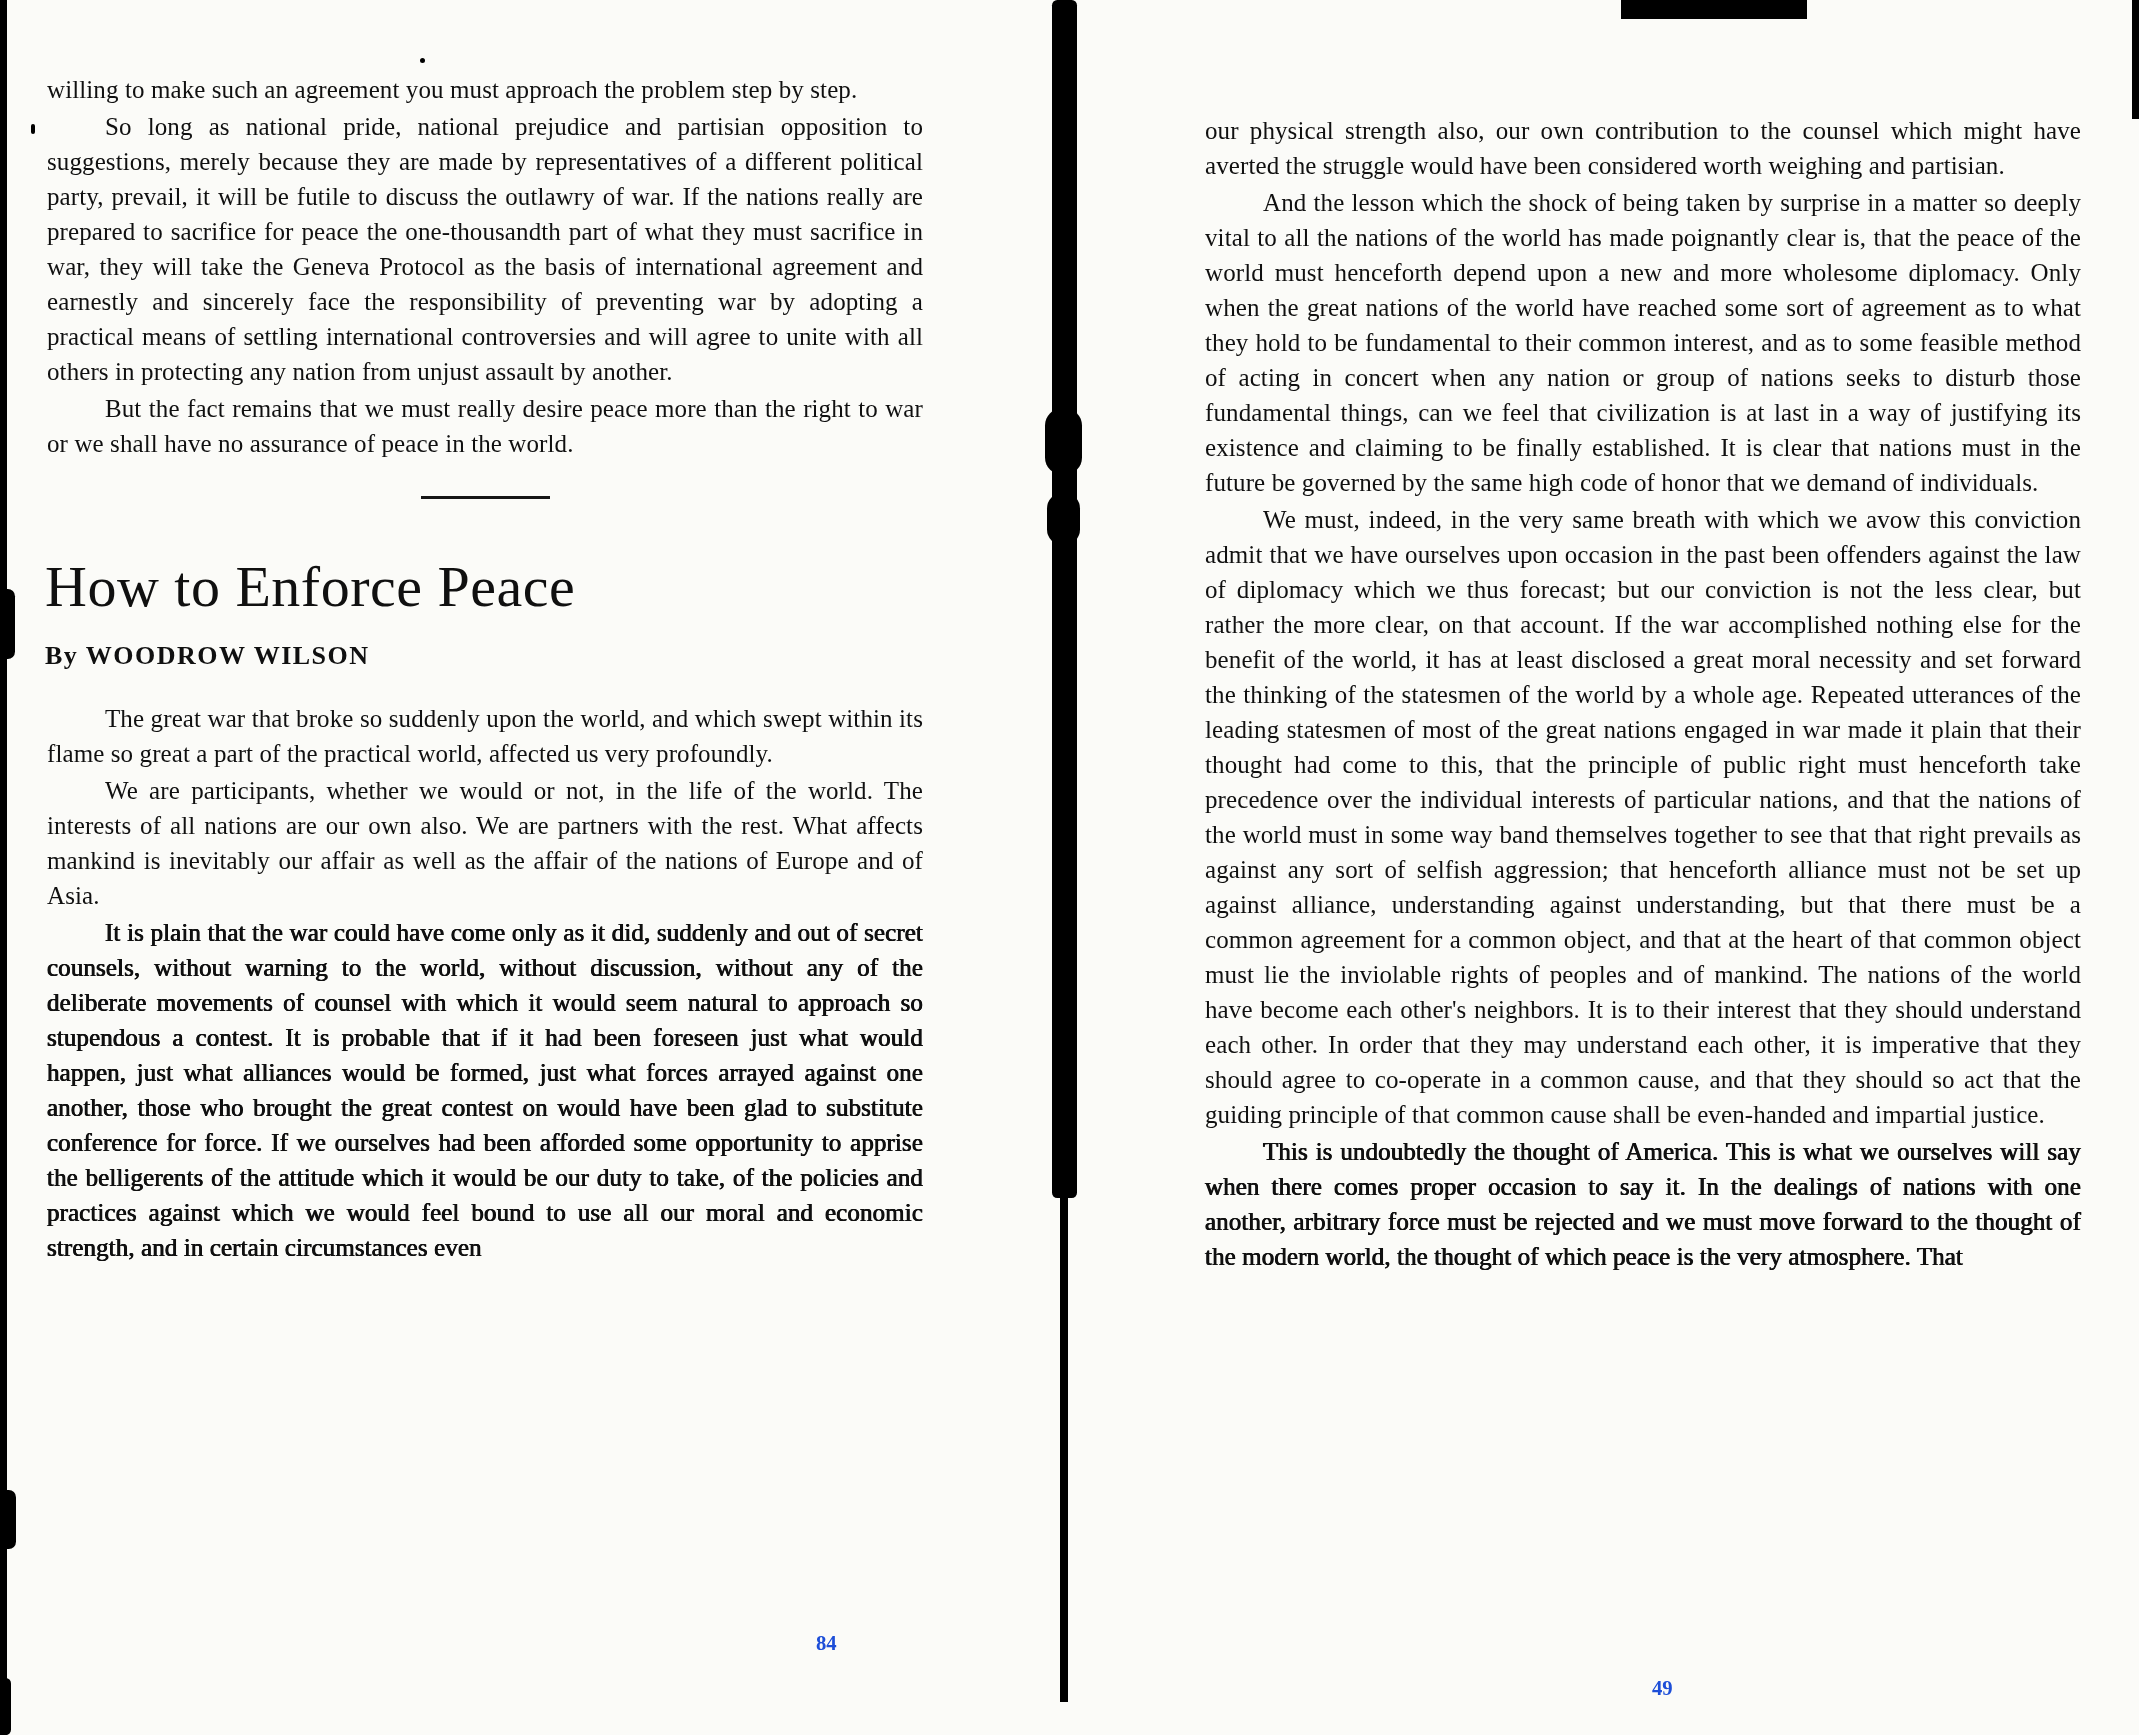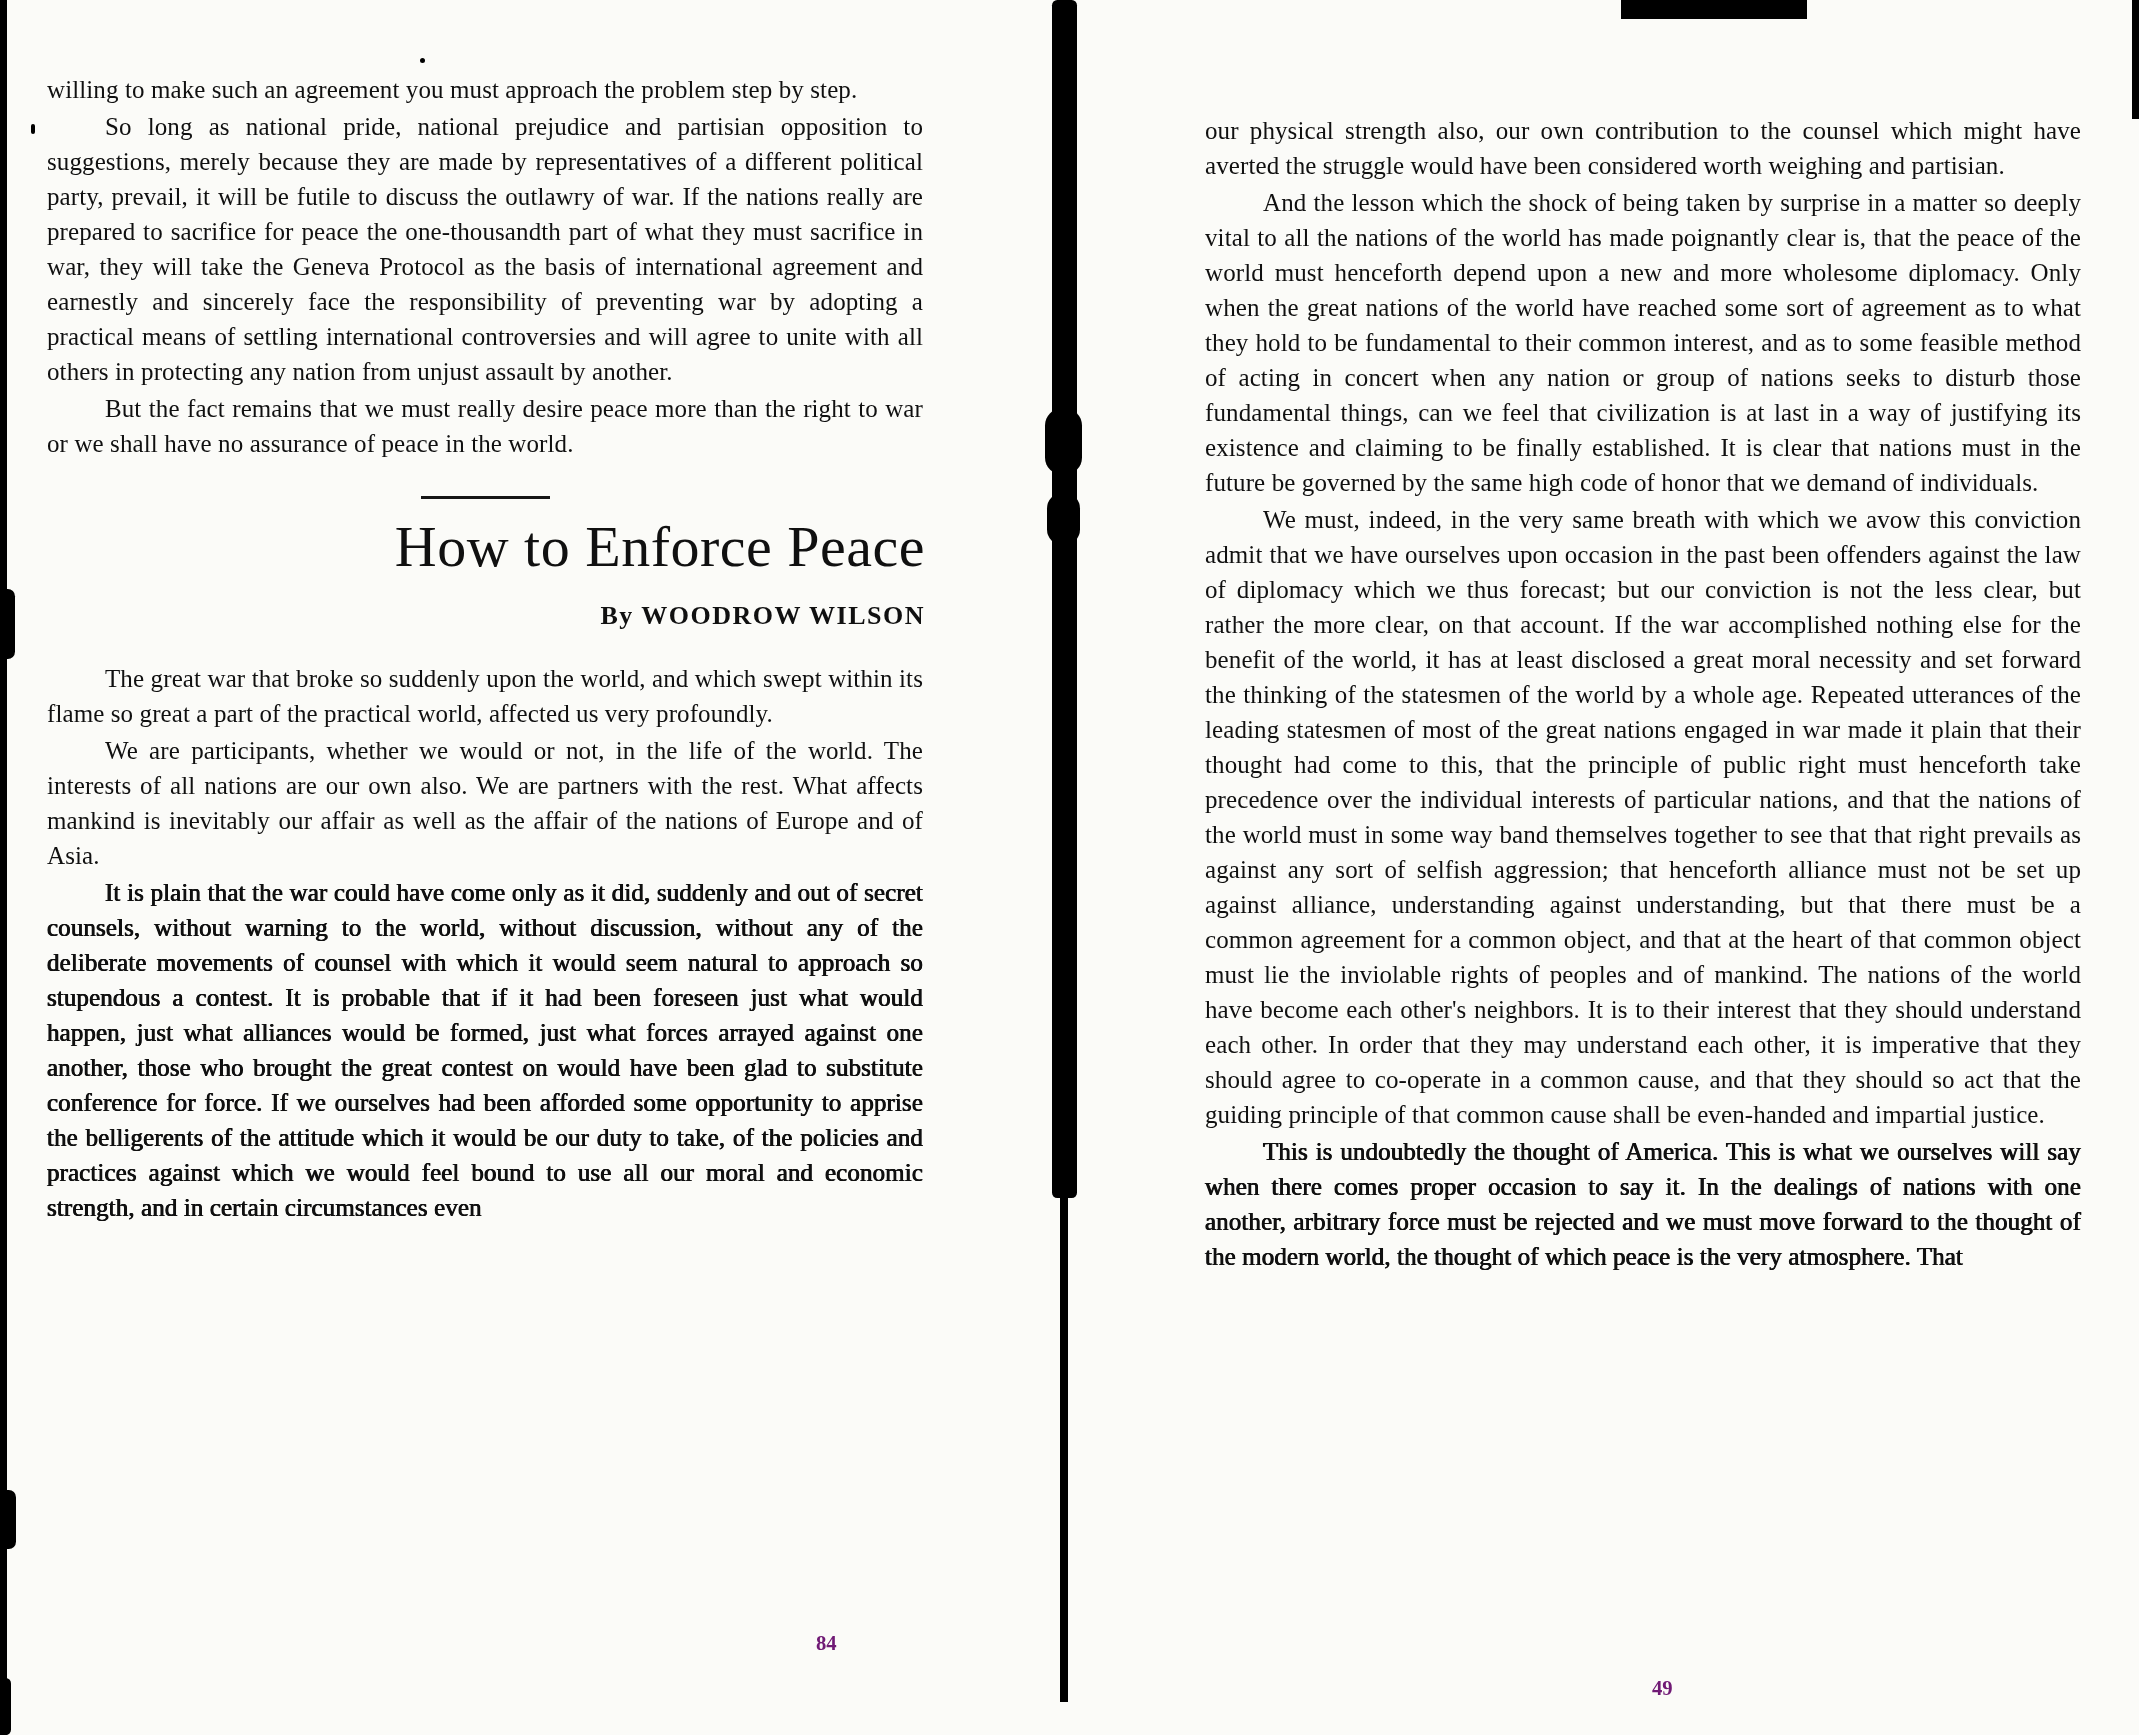--- a/index.html
+++ b/index.html
@@ -33,22 +33,22 @@
   .ink-heavy {
     text-shadow: 0.4px 0 0 currentColor, -0.4px 0 0 currentColor;
   }
   .section-divider {
     width: 129px;
     height: 2.6px;
     background: #161616;
     margin: 35px auto 0 auto;
   }
   .article-header {
-    text-align: right;
-    margin-top: 16px;
+    text-align: left;
+    margin-top: 56px;
     margin-bottom: 28px;
   }
   .article-title {
     font-size: 58px;
     font-weight: normal;
     letter-spacing: 0.5px;
     margin: 0;
     line-height: 1.1;
     text-indent: 0 !important;
   }
@@ -56,21 +56,21 @@
     font-size: 26px;
     font-weight: bold;
     letter-spacing: 1.5px;
     margin-top: 19.6px;
     text-indent: 0 !important;
   }
   .folio {
     position: absolute;
     font-size: 20.7px;
     font-weight: bold;
-    color: #701a75;
+    color: #1d4ed8;
     text-align: center;
   }
   .folio-left  { left: 816px; top: 1632px; }
   .folio-right { left: 1652px; top: 1677px; }
   .artifact {
     position: absolute;
     background: #000;
   }
   .edge-left      { left: 0; top: 0; width: 7.2px; height: 1735px; }
   .mark-left-1    { left: 0; top: 589px; width: 14.5px; height: 70px; border-radius: 0 7.2px 7.2px 0; }

